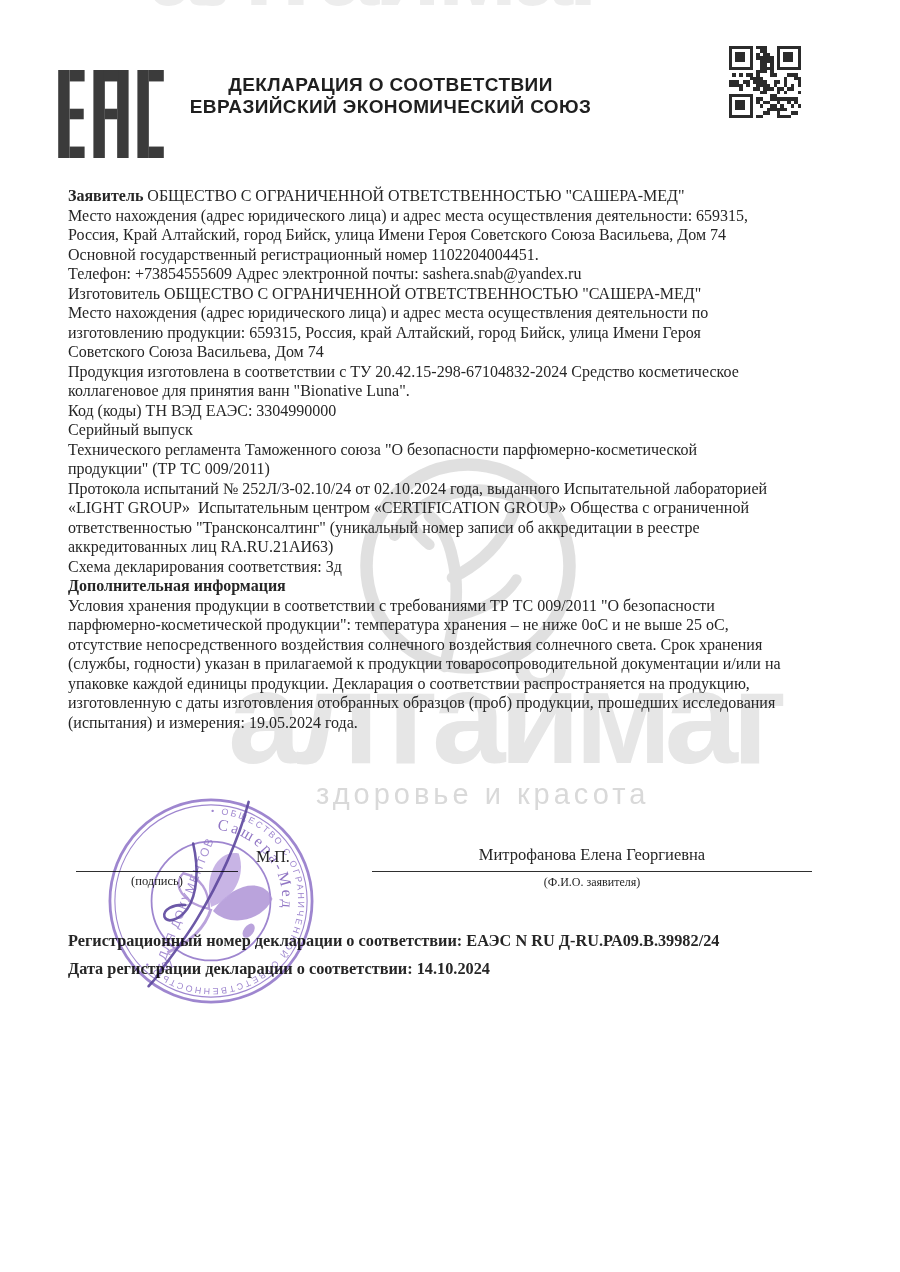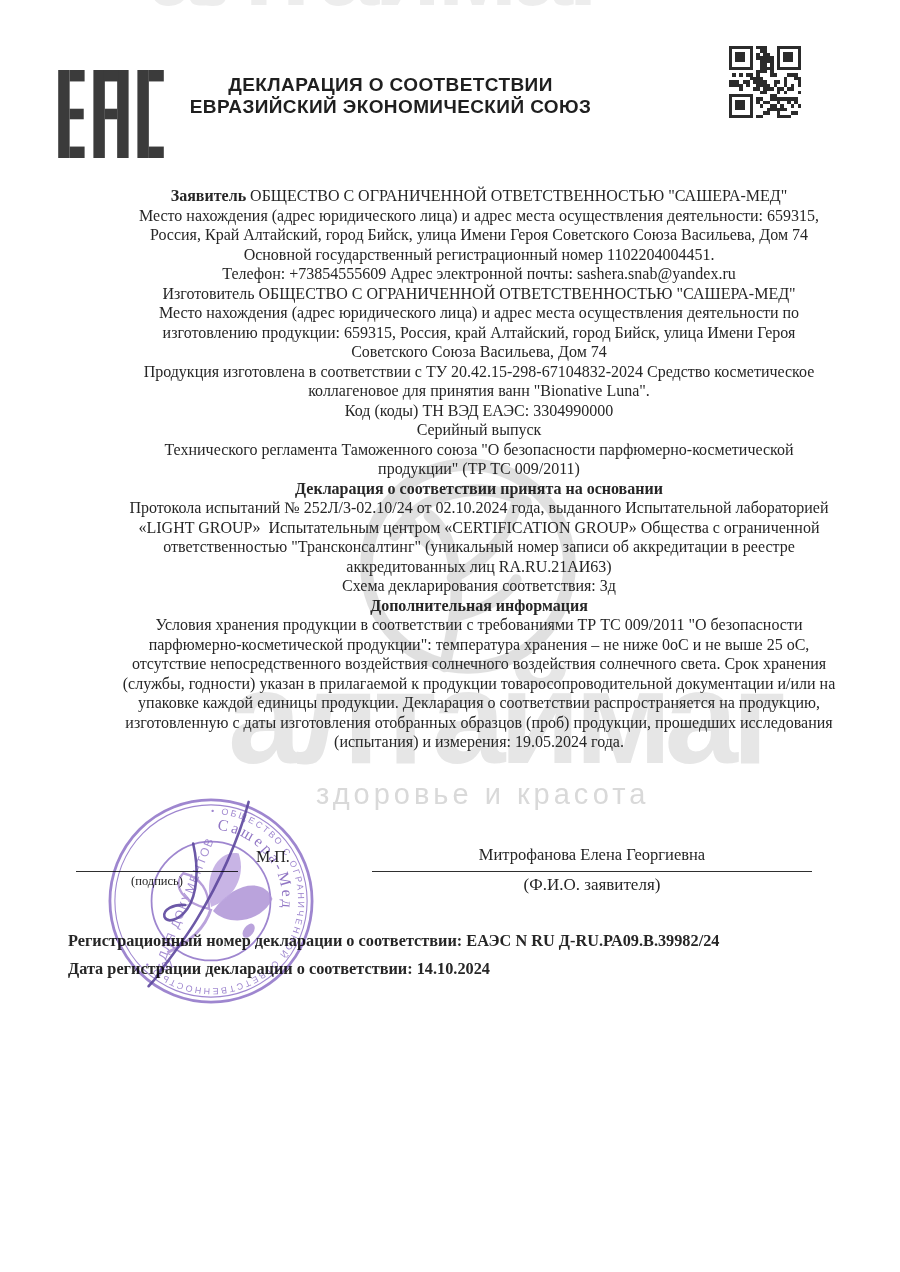--- a/index.html
+++ b/index.html
@@ -23,32 +23,32 @@
   .wm-circle{position:absolute;left:352px;top:450px;width:232px;height:232px;opacity:.55;z-index:0;}
   .wm-brand{position:absolute;left:228px;top:652px;font-family:"Liberation Sans",sans-serif;
             font-weight:bold;font-size:132px;line-height:1;letter-spacing:-6px;
             color:#d2d2d2;opacity:.55;z-index:0;}
   .wm-tagline{position:absolute;left:300px;top:778px;font-family:"Liberation Sans",sans-serif;
             font-size:29px;letter-spacing:4px;color:#c9c9c9;opacity:.7;z-index:0;margin-left:16px;}
 
   
   .body-text{position:absolute;left:68px;top:186px;width:822px;font-size:16px;
              line-height:19.5px;z-index:2;}
-  .body-text p{margin:0;white-space:pre;text-align:center;}
+  .body-text p{margin:0;white-space:pre;}
   .lbl{font-weight:bold;}
 
   .validity{position:absolute;left:68px;top:831px;font-size:16.2px;font-weight:bold;z-index:2;}
 
   
   .sig-line-left{position:absolute;left:76px;top:871px;width:162px;border-top:1.6px solid #2f2f2f;z-index:2;}
   .sig-caption-left{position:absolute;left:76px;top:874px;width:162px;text-align:center;font-size:12.5px;z-index:2;}
   .mp-label{position:absolute;left:256px;top:848px;font-size:16px;z-index:2;}
   .fio-name{position:absolute;left:372px;top:845px;width:440px;text-align:center;font-size:16.5px;z-index:2;}
   .sig-line-right{position:absolute;left:372px;top:871px;width:440px;border-top:1.6px solid #2f2f2f;z-index:2;}
-  .sig-caption-right{position:absolute;left:372px;top:875px;width:440px;text-align:center;font-size:17px;z-index:2;}
+  .sig-caption-right{position:absolute;left:372px;top:875px;width:440px;text-align:center;font-size:12px;z-index:2;}
 
   
   .reg-number{position:absolute;left:68px;top:931px;font-size:16.3px;font-weight:bold;z-index:2;}
   .reg-date{position:absolute;left:68px;top:959px;font-size:16.3px;font-weight:bold;z-index:2;}
 
   
   .stamp{position:absolute;left:102px;top:792px;width:218px;height:218px;z-index:3;
          mix-blend-mode:multiply;opacity:.92;}
 </style>
 </head>
@@ -237,21 +237,20 @@
     <p>Изготовитель ОБЩЕСТВО С ОГРАНИЧЕННОЙ ОТВЕТСТВЕННОСТЬЮ "САШЕРА-МЕД"
 Место нахождения (адрес юридического лица) и адрес места осуществления деятельности по
 изготовлению продукции: 659315, Россия, край Алтайский, город Бийск, улица Имени Героя
 Советского Союза Васильева, Дом 74
 Продукция изготовлена в соответствии с ТУ 20.42.15-298-67104832-2024 Средство косметическое
 коллагеновое для принятия ванн "Bionative Luna".
 Код (коды) ТН ВЭД ЕАЭС: 3304990000
 Серийный выпуск</p>
     <p>Технического регламента Таможенного союза "О безопасности парфюмерно-косметической
 продукции" (ТР ТС 009/2011)</p>
-    <p><b class="lbl">Декларация о соответствии принята на основании</b></p>
     <p>Протокола испытаний № 252Л/3-02.10/24 от 02.10.2024 года, выданного Испытательной лабораторией
 «LIGHT GROUP»  Испытательным центром «CERTIFICATION GROUP» Общества с ограниченной
 ответственностью "Трансконсалтинг" (уникальный номер записи об аккредитации в реестре
 аккредитованных лиц RA.RU.21АИ63)
 Схема декларирования соответствия: 3д</p>
     <p><b class="lbl">Дополнительная информация</b></p>
     <p>Условия хранения продукции в соответствии с требованиями ТР ТС 009/2011 "О безопасности
 парфюмерно-косметической продукции": температура хранения – не ниже 0оС и не выше 25 оС,
 отсутствие непосредственного воздействия солнечного воздействия солнечного света. Срок хранения
 (службы, годности) указан в прилагаемой к продукции товаросопроводительной документации и/или на

